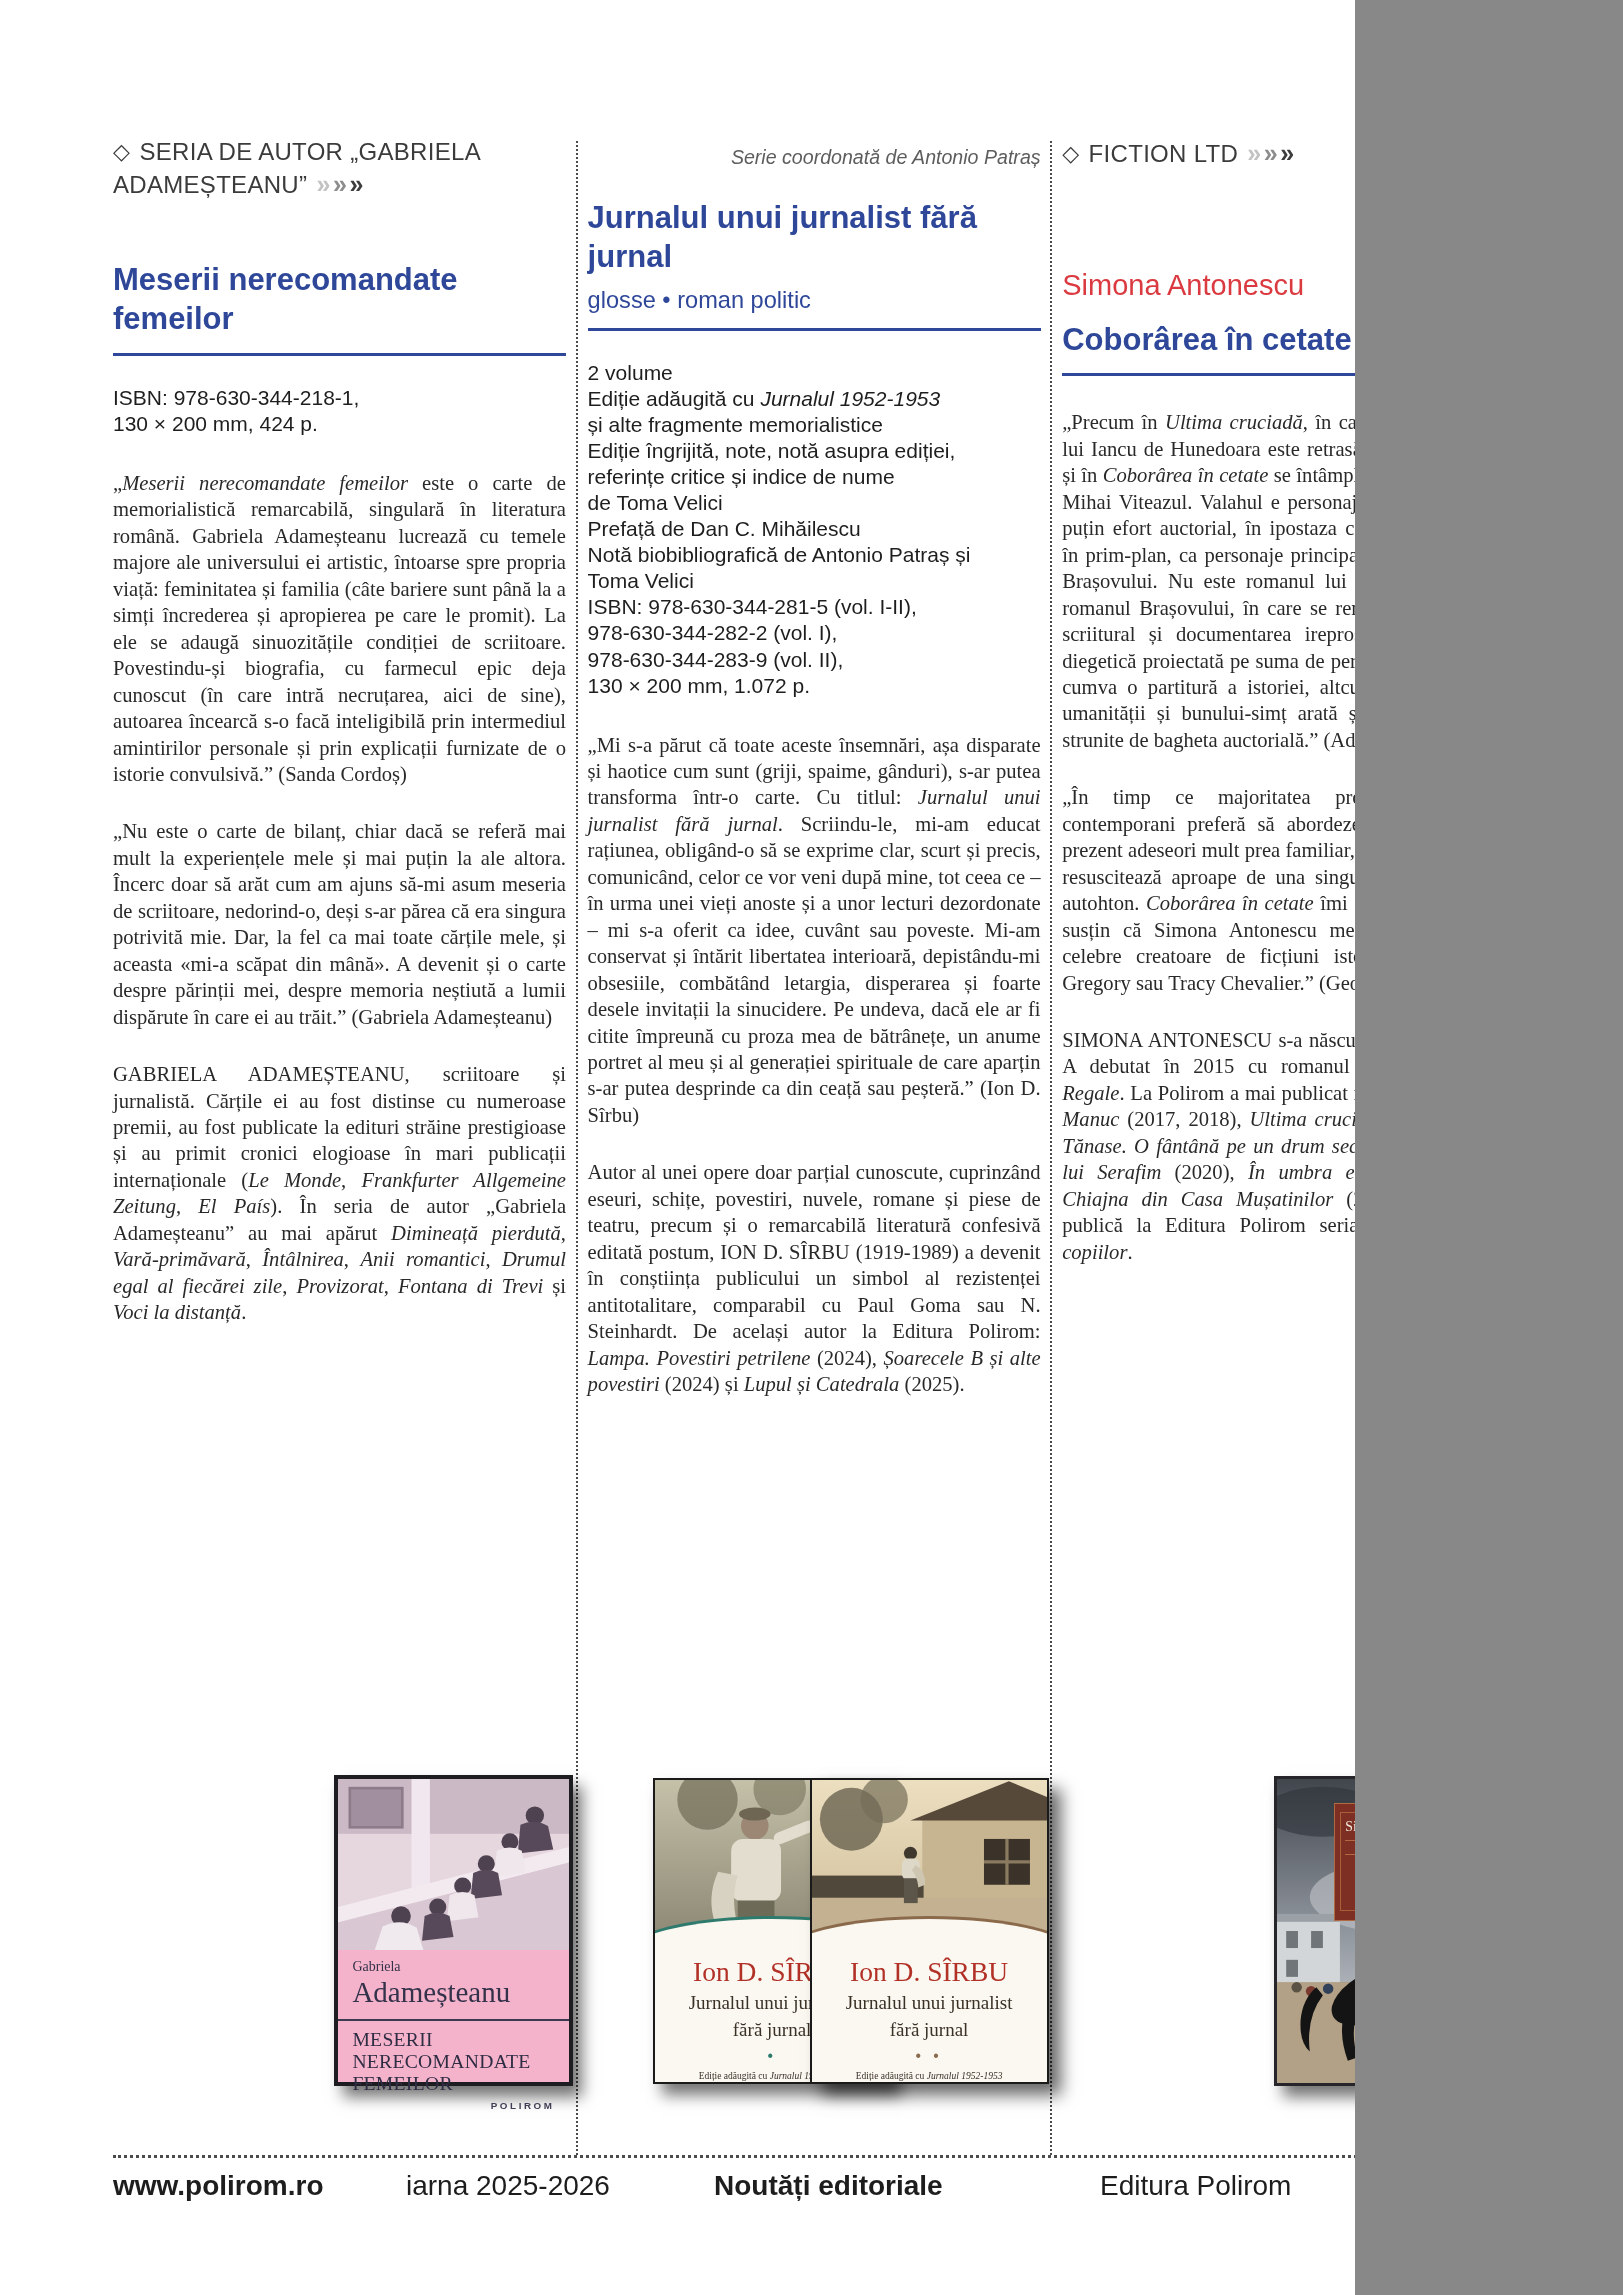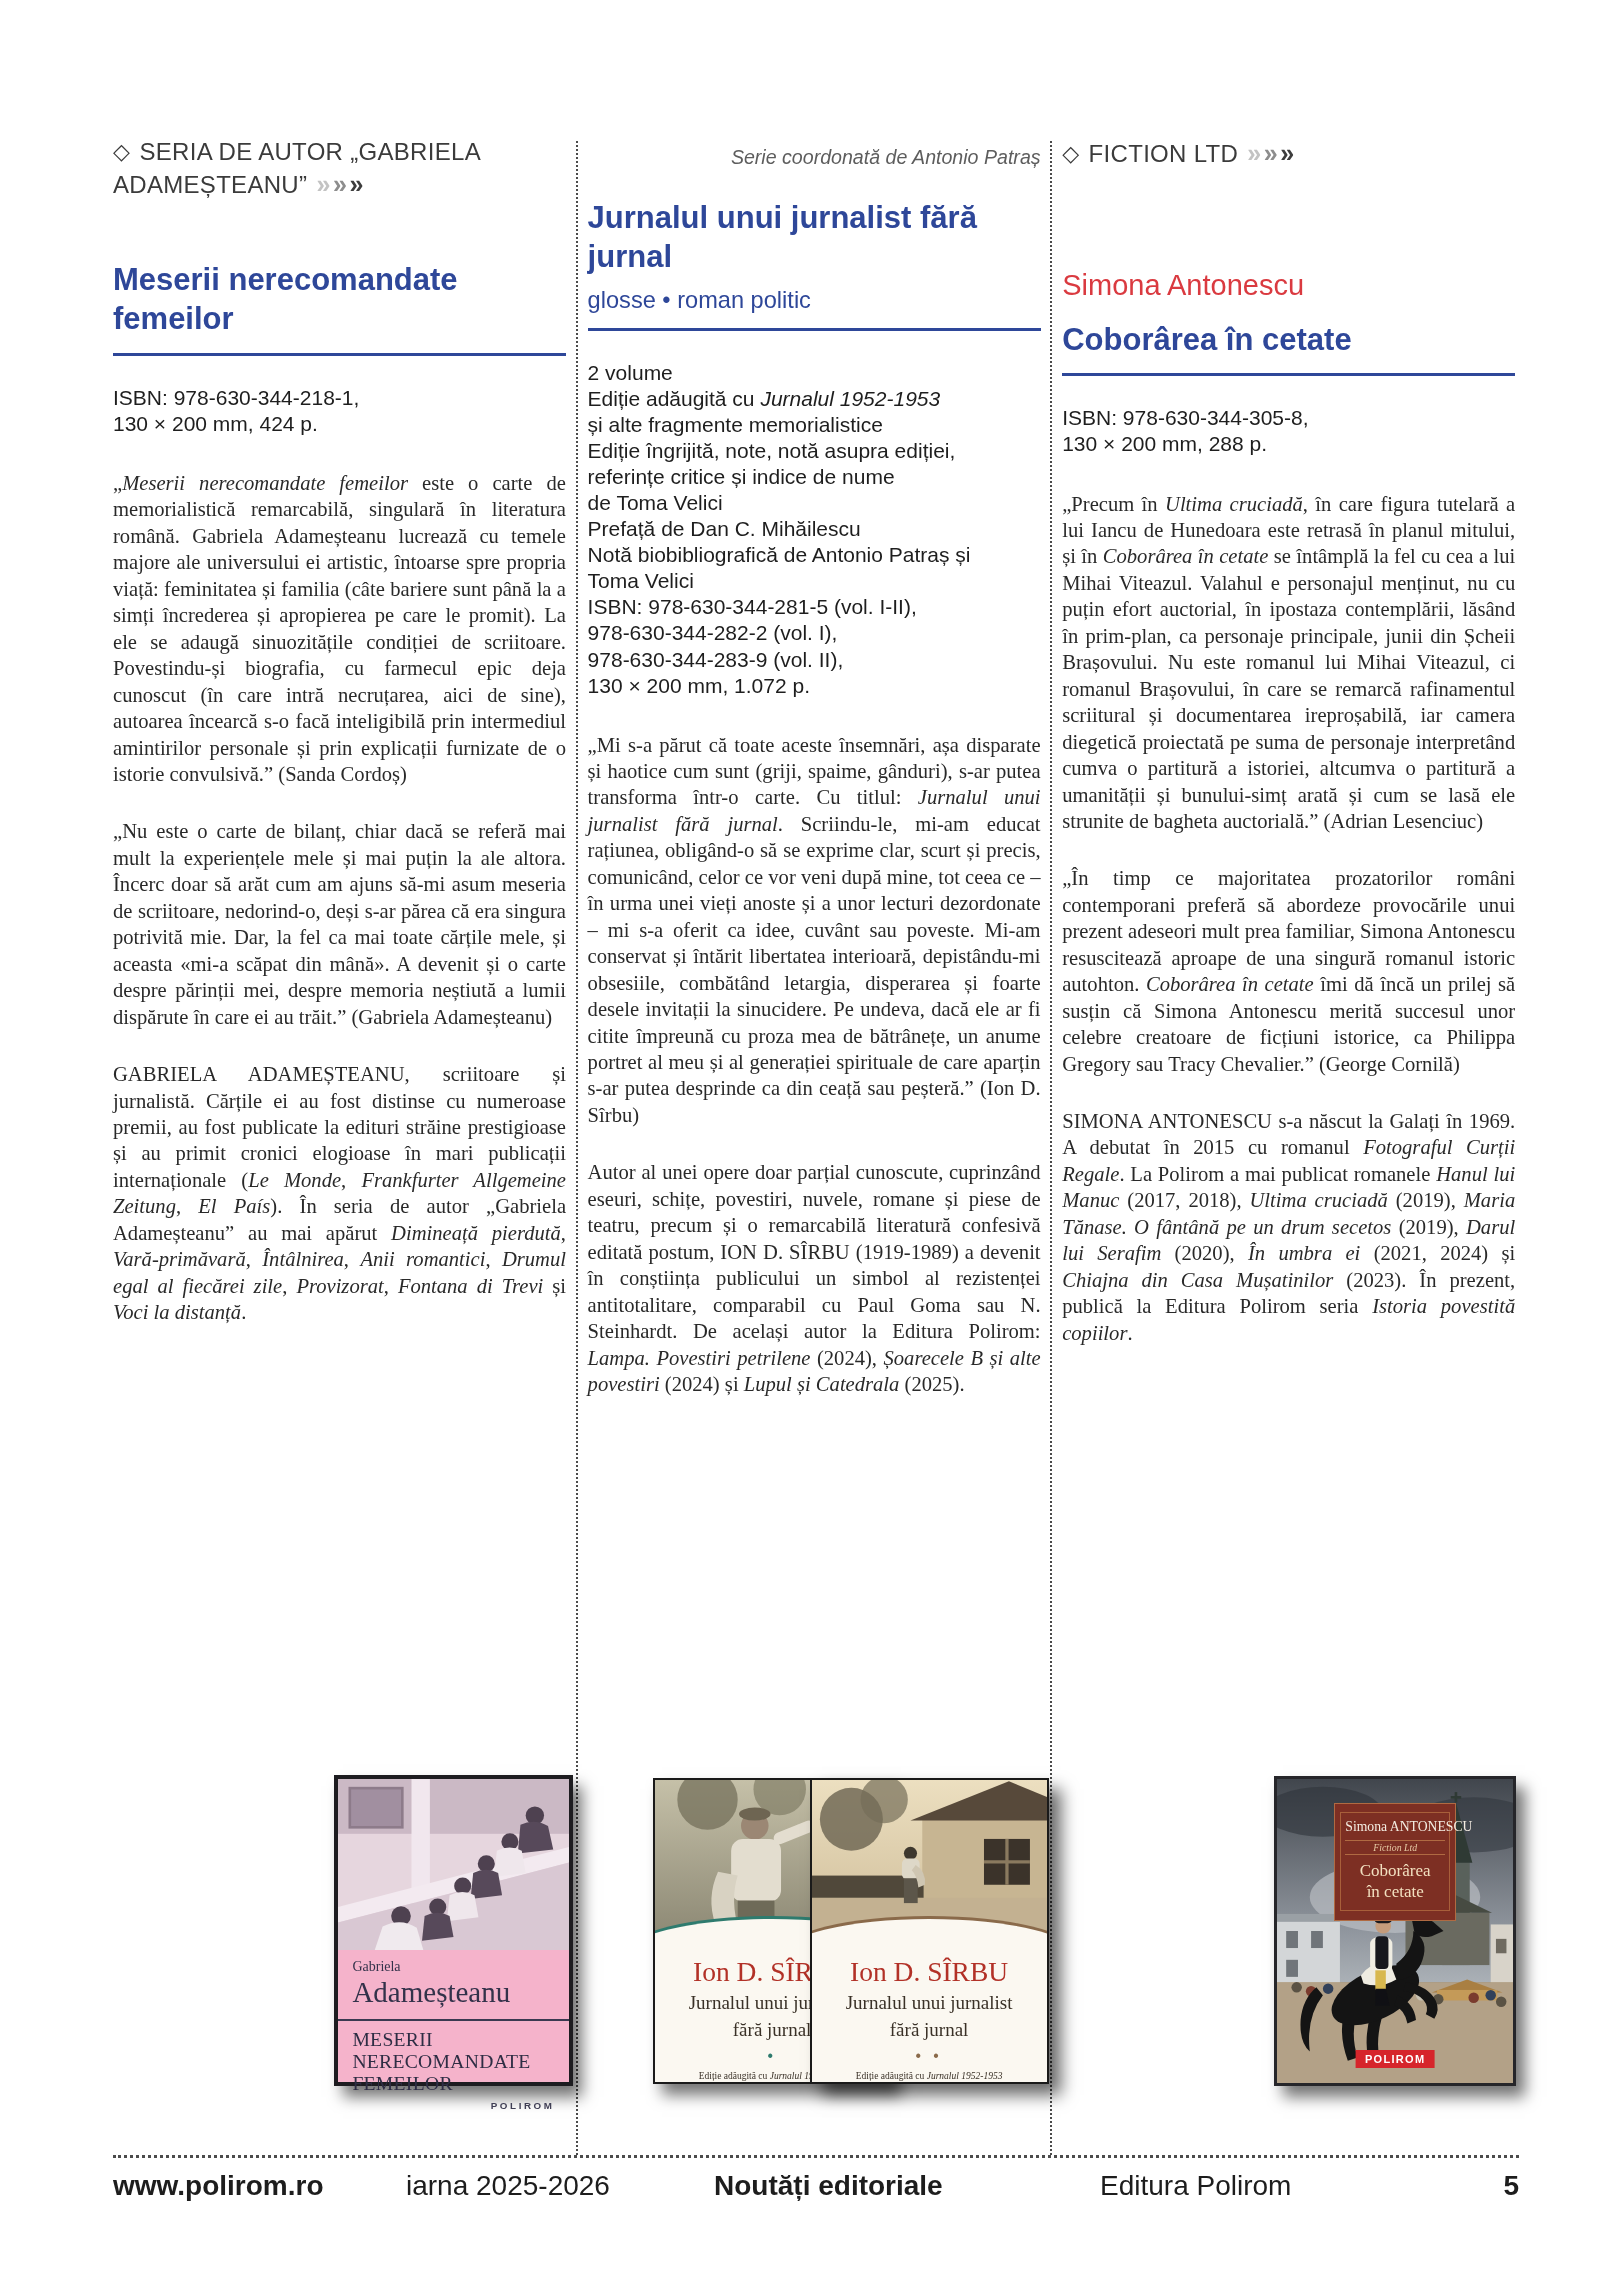--- a/index.html
+++ b/index.html
@@ -1,18 +1,18 @@
 <!DOCTYPE html>
 <html lang="ro" style="font-size:10.5px"><head>
 <meta charset="utf-8">
 <style>
   * { margin:0; padding:0; box-sizing:border-box; }
   html,body { background:#888; }
   .page {
-    position:relative; width:1623px; height:2295px; background:#ffffff;
+    position:relative; width:1355px; height:2295px; background:#ffffff;
     font-family:"Liberation Sans", sans-serif; overflow:hidden;
   }
   .content {
     position:absolute; left:113px; top:137px; width:1406px; height:2018px;
     display:flex; flex-direction:row;
   }
   .col { width:453px; display:flex; flex-direction:column; position:relative; }
   .sep { border-left:2.6px dotted #4b4b4b; margin:3.9px 9.8px 0 9.8px; }
 
   
@@ -248,21 +248,20 @@
 
     <div class="sep"></div>
 
     <div class="col col3">
       <div class="series-line">
         <span class="diamond">◇</span><span>FICTION LTD</span><span class="chev c1">»</span><span class="chev c2">»</span><span class="chev c3">»</span>
       </div>
       <div class="author-red">Simona Antonescu</div>
       <div class="book-title">Coborârea în cetate</div>
       <div class="blue-rule"></div>
-      <div class="specs">ISBN: 978-630-344-305-8,<br>130 × 200 mm, 288 p.</div>
       <div class="body-text">
         <p>„Precum în <i>Ultima cruciadă</i>, în care figura tutelară a lui Iancu de Hunedoara este retrasă în planul mitului, și în <i>Coborârea în cetate</i> se întâmplă la fel cu cea a lui Mihai Viteazul. Valahul e personajul menținut, nu cu puțin efort auctorial, în ipostaza contemplării, lăsând în prim-plan, ca personaje principale, junii din Șcheii Brașovului. Nu este romanul lui Mihai Viteazul, ci romanul Brașovului, în care se remarcă rafinamentul scriitural și documentarea ireproșabilă, iar camera diegetică proiectată pe suma de personaje interpretând cumva o partitură a istoriei, altcumva o partitură a umanității și bunului-simț arată și cum se lasă ele strunite de bagheta auctorială.” (Adrian Lesenciuc)</p>
         <p>„În timp ce majoritatea prozatorilor români contemporani preferă să abordeze provocările unui prezent adeseori mult prea familiar, Simona Antonescu resuscitează aproape de una singură romanul istoric autohton. <i>Coborârea în cetate</i> îmi dă încă un prilej să susțin că Simona Antonescu merită succesul unor celebre creatoare de ficțiuni istorice, ca Philippa Gregory sau Tracy Chevalier.” (George Cornilă)</p>
         <p>SIMONA ANTONESCU s-a născut la Galați în 1969. A debutat în 2015 cu romanul <i>Fotograful Curții Regale</i>. La Polirom a mai publicat romanele <i>Hanul lui Manuc</i> (2017, 2018), <i>Ultima cruciadă</i> (2019), <i>Maria Tănase. O fântână pe un drum secetos</i> (2019), <i>Darul lui Serafim</i> (2020), <i>În umbra ei</i> (2021, 2024) și <i>Chiajna din Casa Mușatinilor</i> (2023). În prezent, publică la Editura Polirom seria <i>Istoria povestită copiilor</i>.</p>
       </div>
       <div class="covers">
         <div class="cover cover-antonescu">
           <div class="c3-photo">
             <svg viewBox="0 0 360 464" preserveAspectRatio="none">
               <defs>

